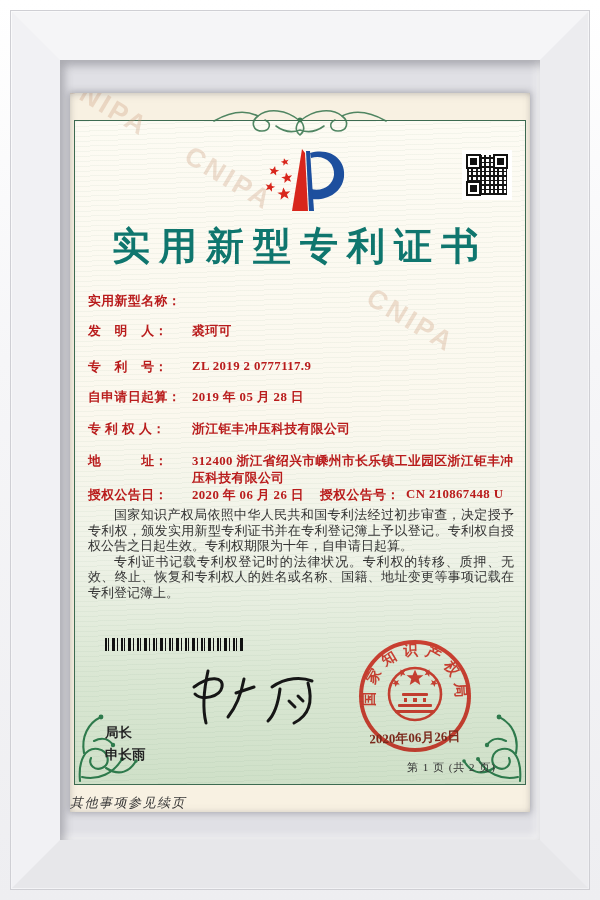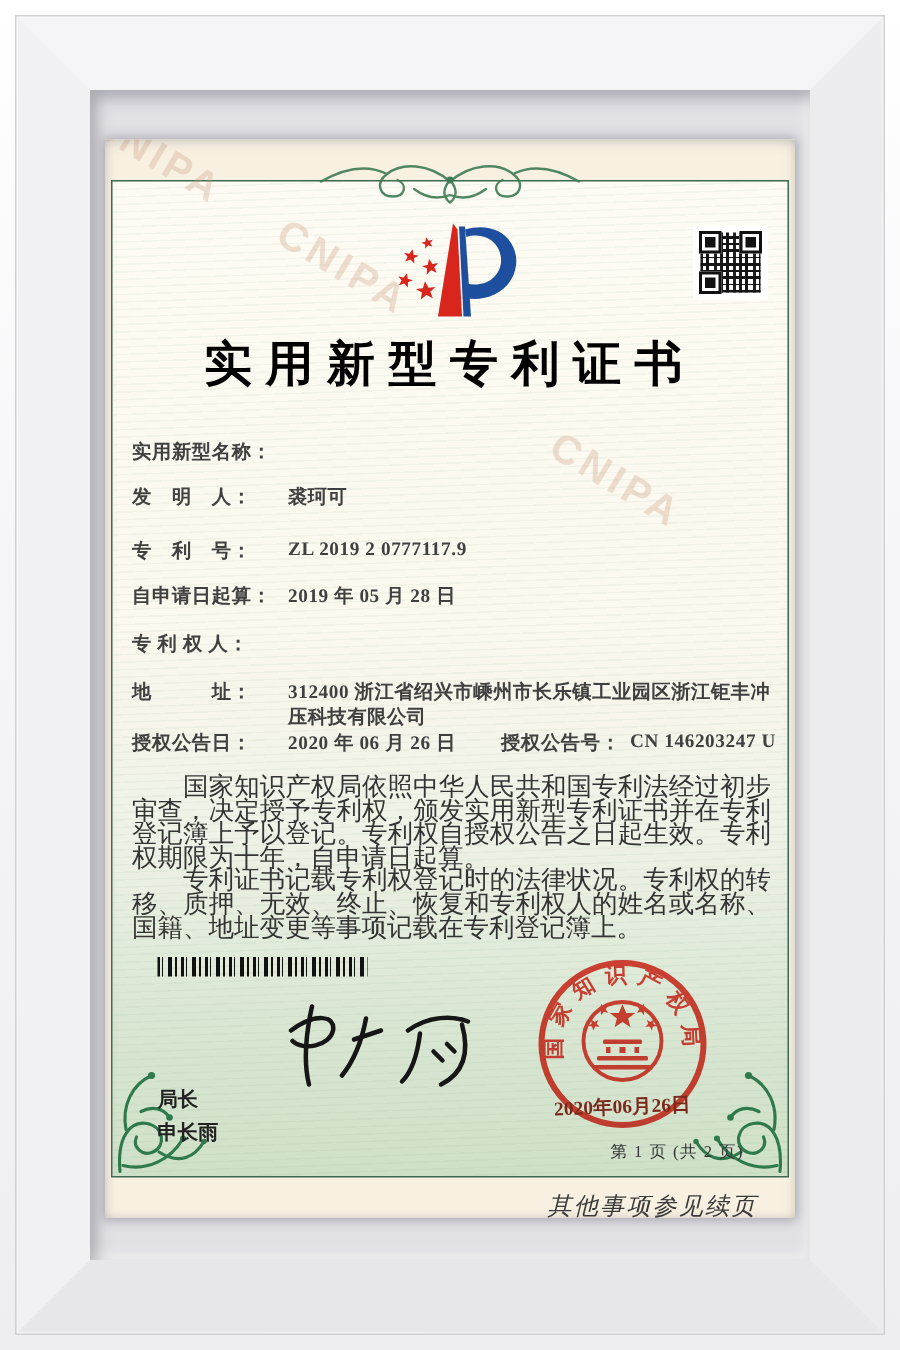--- a/index.html
+++ b/index.html
@@ -44,37 +44,37 @@
   .qr{position:absolute;left:395px;top:60px;width:44px;height:44px;background:#fff;box-shadow:0 0 0 3px #fff;}
   .qr-noise{position:absolute;inset:2px;
     background:
       repeating-linear-gradient(0deg,#151515 0 2px, rgba(255,255,255,0) 2px 5px, #151515 5px 6px, rgba(255,255,255,0) 6px 9px),
       repeating-linear-gradient(90deg,#1a1a1a 0 2px, #ffffff 2px 4px, #151515 4px 6px, #ffffff 6px 9px, #222 9px 11px, #fff 11px 13px);
   }
   .qf{position:absolute;width:11px;height:11px;border:2px solid #111;background:#fff;}
   .qf::after{content:"";position:absolute;inset:2px;background:#111;}
   .qf.f1{left:1px;top:1px}.qf.f2{right:1px;top:1px}.qf.f3{left:1px;bottom:1px}
   .title{position:absolute;left:0;right:0;top:128px;text-align:center;
-    font-size:32px;font-weight:bold;letter-spacing:9px;color:#000000;}
-  .f-row{position:absolute;left:18px;display:flex;font-size:12.8px;color:#404040;}
+    font-size:38px;font-weight:bold;letter-spacing:9px;color:#0f766e;}
+  .f-row{position:absolute;left:18px;display:flex;font-size:12.8px;color:#b91c1c;}
   .f-lab{width:104px;font-weight:700;white-space:pre;letter-spacing:.5px;flex:none;}
   .f-val{font-weight:600;letter-spacing:.4px;}
   .f-val.wrap{width:328px;line-height:17px;}
-  .para{position:absolute;left:18px;right:16px;top:424px;font-size:17px;line-height:15.6px;
+  .para{position:absolute;left:18px;right:16px;top:414px;font-size:13px;line-height:15.6px;
     color:#333;text-align:justify;}
   .para p{margin:0;text-indent:2em;}
   .barcode{position:absolute;left:35px;top:545px;width:140px;height:13px;
     background:repeating-linear-gradient(90deg,#111 0 2px,rgba(0,0,0,0) 2px 3px,#111 3px 4px,rgba(0,0,0,0) 4px 7px,#111 7px 10px,rgba(0,0,0,0) 10px 12px,#111 12px 13px,rgba(0,0,0,0) 13px 16px);}
   .signer{position:absolute;left:35px;top:593px;font-family:"Liberation Sans","DejaVu Sans",sans-serif;
     font-size:13.5px;font-weight:bold;color:#222;line-height:22px;margin-top:36px;}
   .sign-svg{position:absolute;left:116px;top:572px;}
   .seal{position:absolute;left:262px;top:542px;mix-blend-mode:multiply;opacity:.93;}
   .page-info{position:absolute;left:0;right:34px;top:667px;text-align:right;font-size:11px;color:#333;letter-spacing:1px;}
-  .footer-note{position:absolute;left:0;right:25px;top:701px;text-align:right;
-    font-size:16px;font-style:italic;color:#3a3a3a;letter-spacing:1.5px;}
+  .footer-note{position:absolute;left:0;right:25px;top:701px;text-align:left;
+    font-size:13px;font-style:italic;color:#3a3a3a;letter-spacing:1.5px;}
   .orn-top{position:absolute;left:50%;top:-17px;transform:translateX(-50%);}
   .orn-bl{position:absolute;left:1px;bottom:1px;}
   .orn-br{position:absolute;right:1px;bottom:1px;transform:scaleX(-1);}
 </style>
 </head>
 <body>
 
 <div class="frame-outer">
   <div class="frame-seam"></div>
   <div class="frame-face"></div>
@@ -168,32 +168,33 @@
     <div class="f-row" style="top:266px">
       <span class="f-lab">专　利　号：</span>
       <span class="f-val">ZL 2019 2 0777117.9</span>
     </div>
     <div class="f-row" style="top:296px">
       <span class="f-lab">自申请日起算：</span>
       <span class="f-val">2019 年 05 月 28 日</span>
     </div>
     <div class="f-row" style="top:328px">
       <span class="f-lab">专 利 权 人：</span>
+      <span class="f-val">浙江钜丰冲压科技有限公司</span>
     </div>
     <div class="f-row" style="top:360px">
       <span class="f-lab">地　　　址：</span>
       <span class="f-val wrap">312400 浙江省绍兴市嵊州市长乐镇工业园区浙江钜丰冲压科技有限公司</span>
     </div>
     <div class="f-row" style="top:394px">
       <span class="f-lab">授权公告日：</span>
       <span class="f-val">2020 年 06 月 26 日</span>
     </div>
-    <div class="f-row" style="top:394px;left:264px">
+    <div class="f-row" style="top:394px;left:250px">
       <span class="f-lab" style="width:86px">授权公告号：</span>
-      <span class="f-val">CN 146203247 U</span>
+      <span class="f-val">CN 210867448 U</span>
     </div>
 
     <div class="para">
       <p>国家知识产权局依照中华人民共和国专利法经过初步审查，决定授予专利权，颁发实用新型专利证书并在专利登记簿上予以登记。专利权自授权公告之日起生效。专利权期限为十年，自申请日起算。</p>
       <p>专利证书记载专利权登记时的法律状况。专利权的转移、质押、无效、终止、恢复和专利权人的姓名或名称、国籍、地址变更等事项记载在专利登记簿上。</p>
     </div>
 
     <div class="barcode"></div>
 
     <div class="signer">

